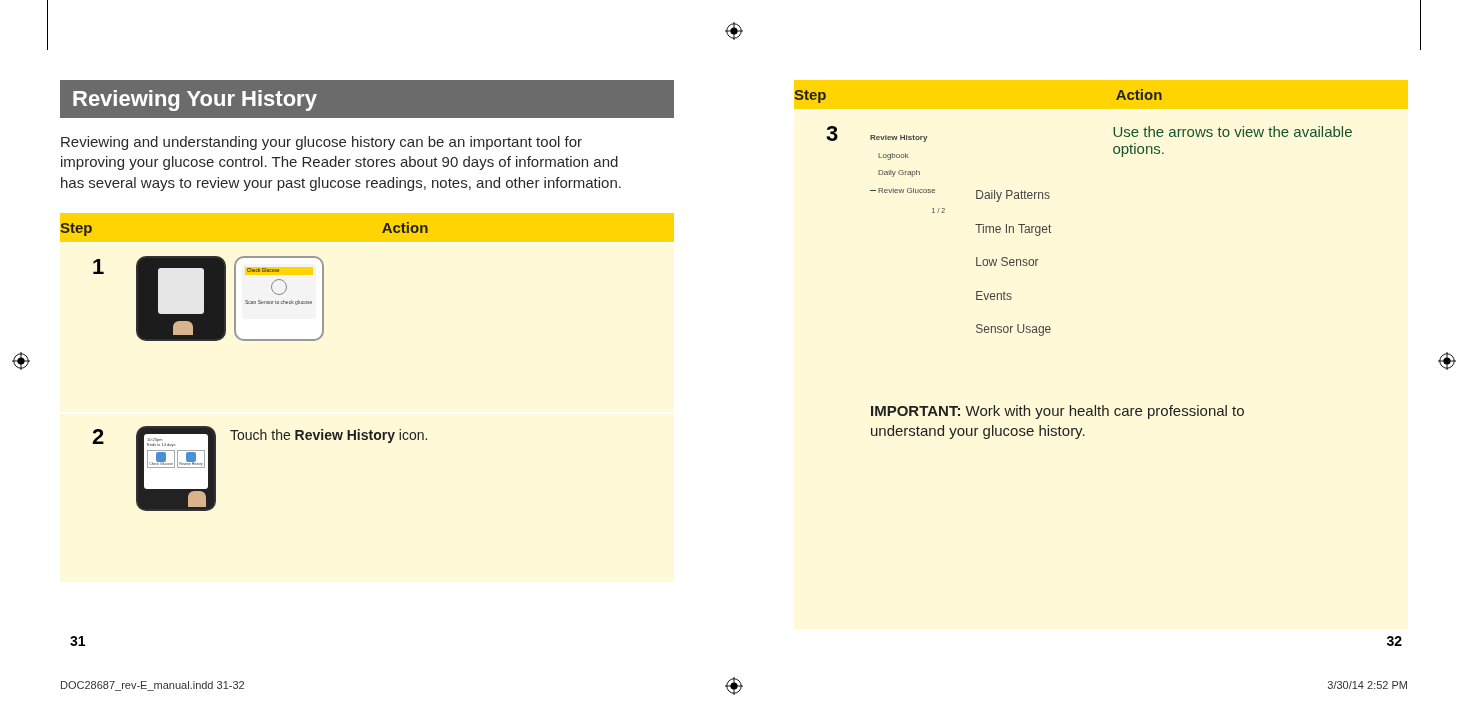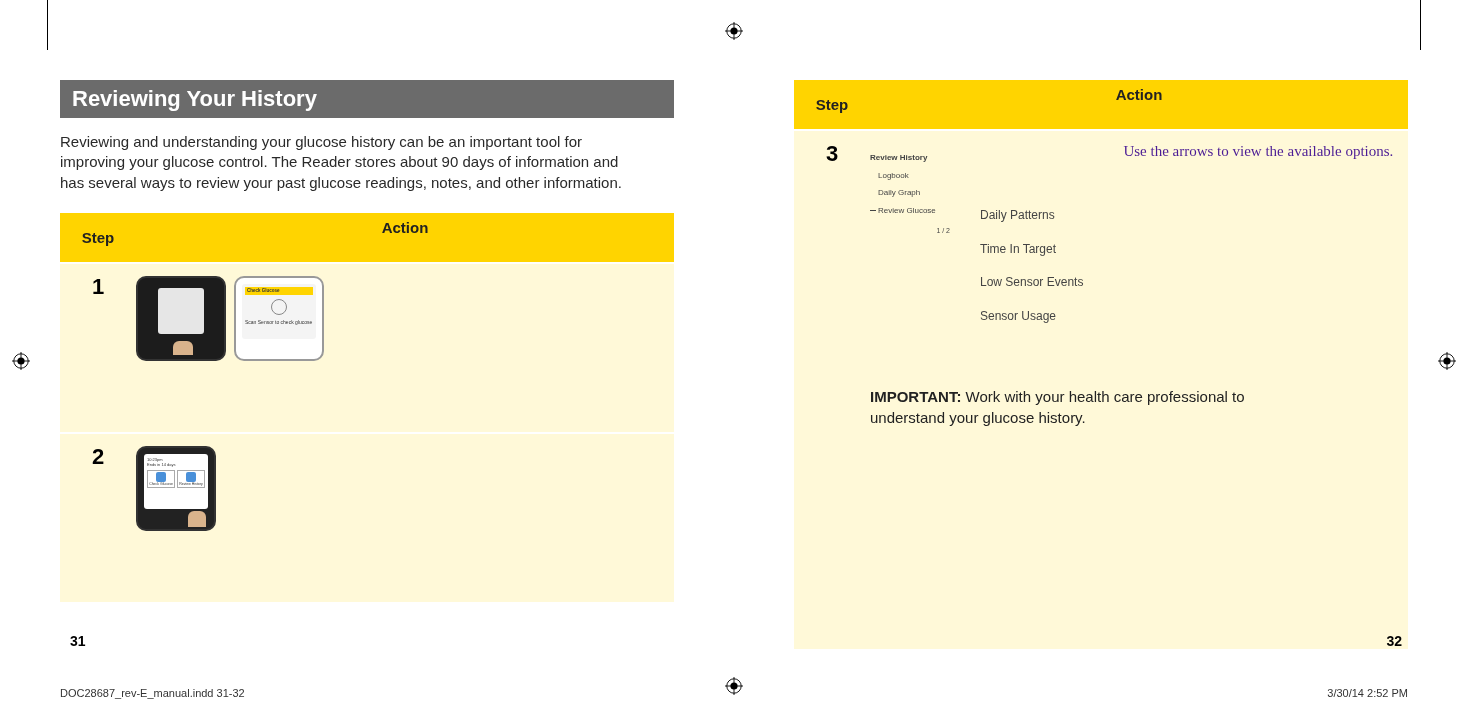--- a/index.html
+++ b/index.html
@@ -50,21 +50,21 @@
     display:flex;
     flex-direction:column;
   }
   .table-head {
     display:flex;
     background:#ffd400;
     font-weight:bold;
     font-size:15px;
     color:#222;
   }
-  .col-step { width:76px; text-align:center; padding:16px 0; }
+  .col-step { width:76px; padding:6px 0; }
   .col-action { flex:1; text-align:center; padding:6px 0; }
   .step-row {
     display:flex;
     background:#fff9d8;
     border-top:2px solid #fff;
     min-height:170px;
   }
   .step-row .num {
     width:76px;
     text-align:center;
@@ -120,22 +120,21 @@
   .menu-list .title { font-weight:bold; font-size:8px; }
   .menu-list .pg { font-size:7px; text-align:right; margin-top:4px;}
   .menu-options {
     font-size:12px;
     color:#444;
     line-height:2.8;
     margin-top:50px;
   }
   .step3-text {
     font-size:15px;
-    color:#4c1d95;
-    font-family:Liberation Serif, serif;
+    color:#14532d;
   }
   .important-note {
     font-size:15px;
     color:#222;
     line-height:1.35;
     margin-top:40px;
     max-width:430px;
   }
   .page-num-left {
     position:absolute;
@@ -147,21 +146,21 @@
   .page-num-right {
     position:absolute;
     right:66px;
     bottom:70px;
     font-weight:bold;
     font-size:14px;
   }
   .footer {
     position:absolute;
     left:60px; right:60px;
-    bottom:20px;
+    bottom:28px;
     display:flex;
     justify-content:space-between;
     font-size:11px;
     color:#333;
     align-items:flex-end;
   }
   .footer-center {
     position:absolute;
     left:50%; transform:translateX(-50%);
     bottom:20px;
@@ -244,20 +243,23 @@
                   </div>
                   <div style="flex:1;border:0.5px solid #aaa;font-size:3.5px;text-align:center;padding:1px">
                     <div style="width:10px;height:10px;background:#4a90d9;margin:0 auto;border-radius:2px"></div>
                     <span>Review History</span>
                   </div>
                 </div>
               </div>
               <div style="position:absolute;right:8px;bottom:2px;width:18px;height:16px;background:#d9b38c;border-radius:6px 6px 0 0"></div>
             </div>
           </div>
+          <div class="step-desc">
+            <span>Touch the </span><b>Review History</b><span> icon.</span>
+          </div>
         </div>
       </div>
     </div>
   </div>
 
   <div class="page page-right">
     <div class="step-table">
       <div class="table-head">
         <div class="col-step">Step</div>
         <div class="col-action">Action</div>

